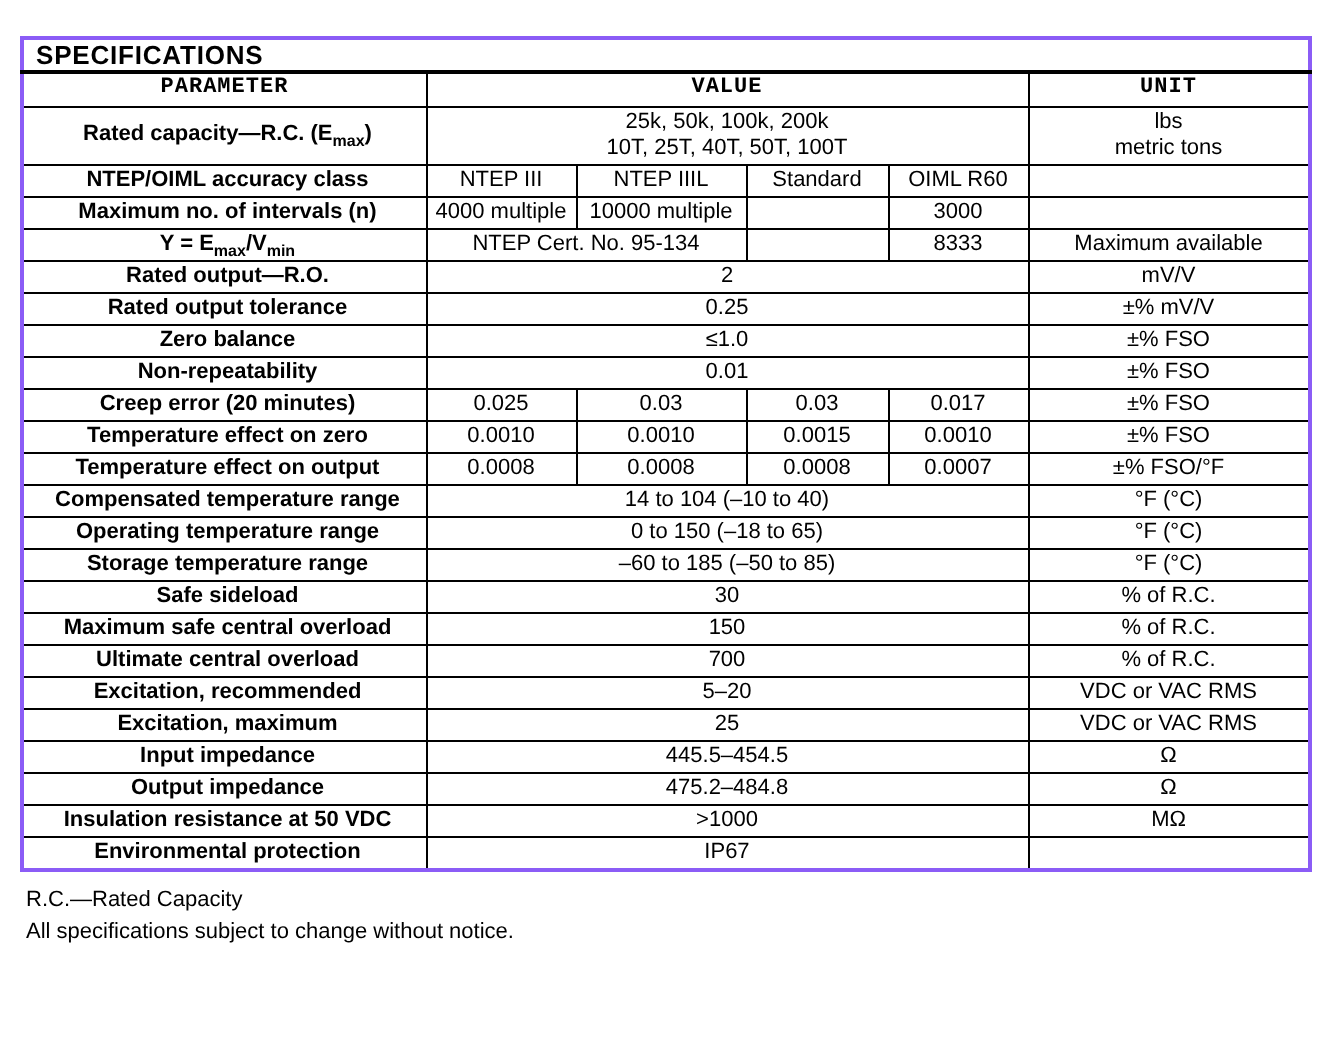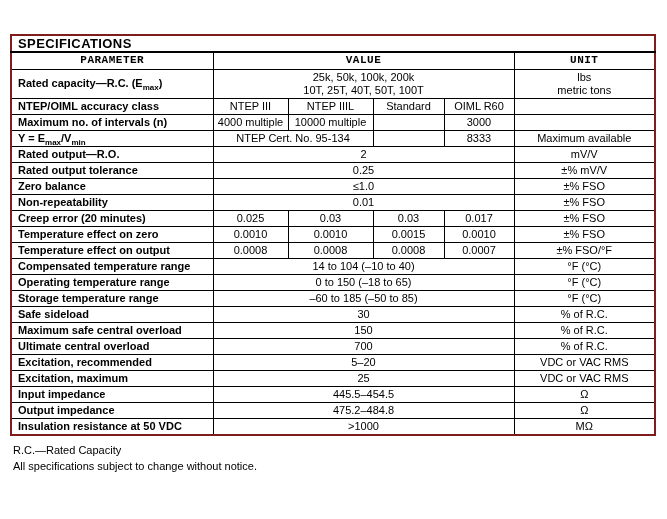--- a/index.html
+++ b/index.html
@@ -15,23 +15,23 @@
   }
   .sheet {
     position: relative;
     width: 667px;
     height: 519px;
     overflow: hidden;
   }
   table.spec {
     border-collapse: collapse;
     table-layout: fixed;
-    margin: 34px 0 0 10px;
+    margin: 18px 0 0 10px;
     width: 645px;
-    border: 2px solid #7f1d1d;
+    border: 2px solid #8b5cf6;
   }
   table.spec th, table.spec td {
     border: 1px solid #000;
     font-size: 11px;
     line-height: 13px;
     padding: 1px 3px;
     height: 16px;
     overflow: hidden;
     vertical-align: middle;
   }
@@ -46,21 +46,21 @@
   }
   table.spec thead tr.col-head th {
     font-weight: bold;
     text-align: center;
     letter-spacing: 0.5px;
     height: 17px;
     font-family: Liberation Mono, monospace;
   }
   table.spec td.param {
     font-weight: bold;
-    text-align: left;
+    text-align: center;
     padding-left: 6px;
   }
   table.spec td.val, table.spec td.unit {
     text-align: center;
     font-weight: normal;
   }
   table.spec sub {
     font-size: 8px;
     line-height: 0;
   }
@@ -216,20 +216,25 @@
         <tr>
           <td class="param">Output impedance</td>
           <td class="val" colspan="4">475.2–484.8</td>
           <td class="unit">Ω</td>
         </tr>
         <tr>
           <td class="param">Insulation resistance at 50 VDC</td>
           <td class="val" colspan="4">&gt;1000</td>
           <td class="unit">MΩ</td>
         </tr>
+        <tr>
+          <td class="param">Environmental protection</td>
+          <td class="val" colspan="4">IP67</td>
+          <td class="unit"></td>
+        </tr>
       </tbody>
   </table>
 
   <div class="footnotes">
       <div class="footnote">R.C.—Rated Capacity</div>
       <div class="footnote">All specifications subject to change without notice.</div>
     </div>
 
 </div>
 

